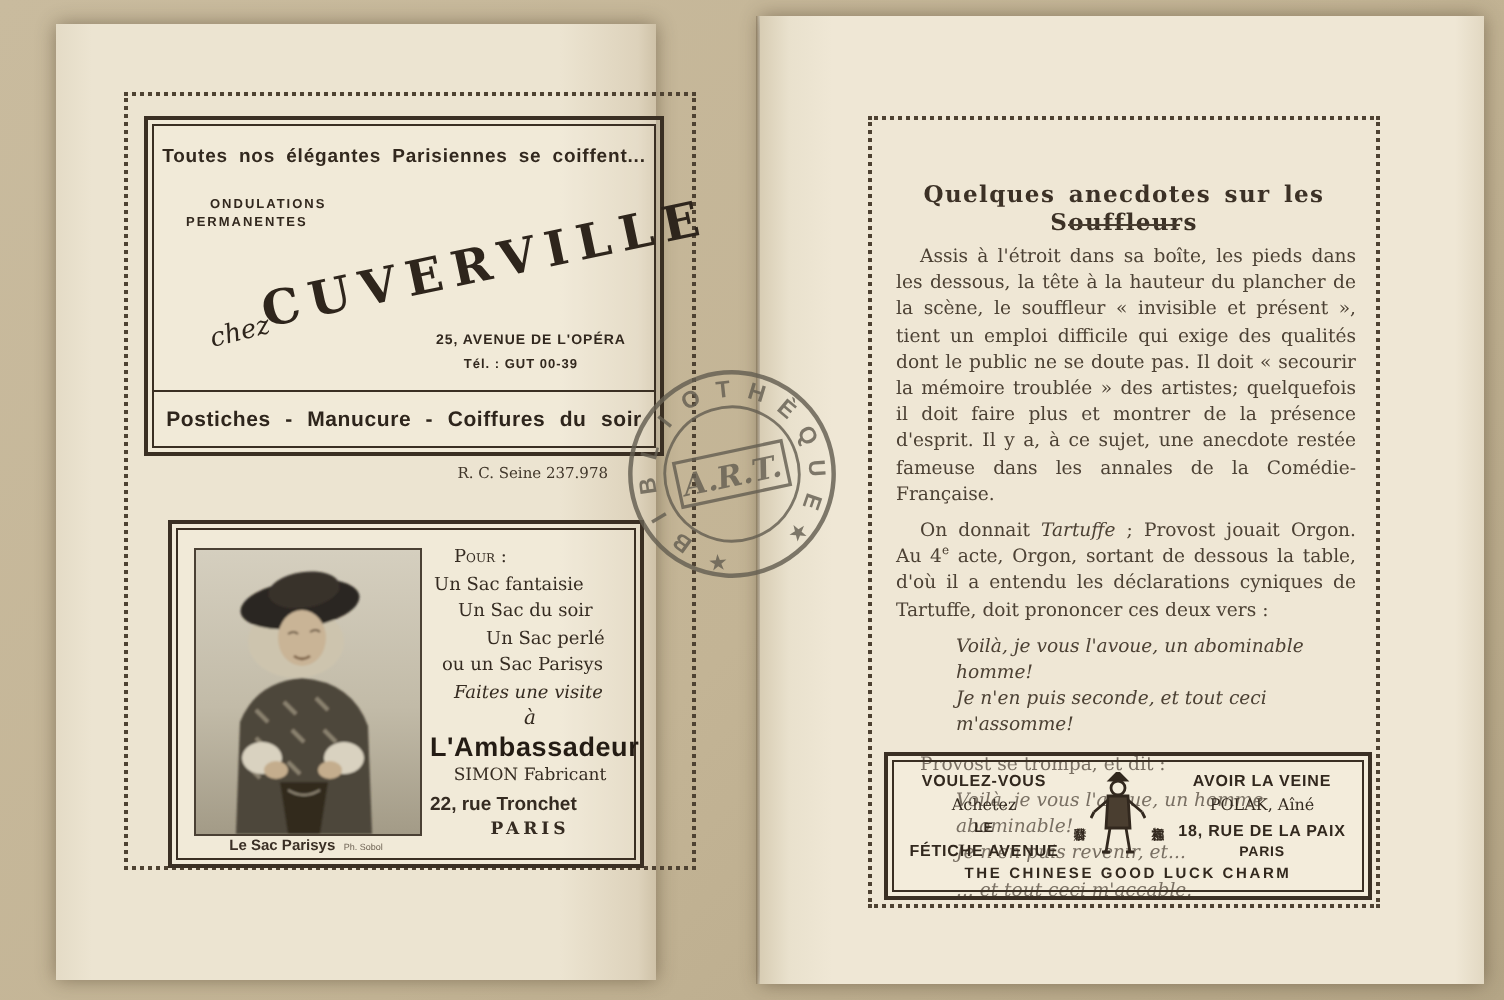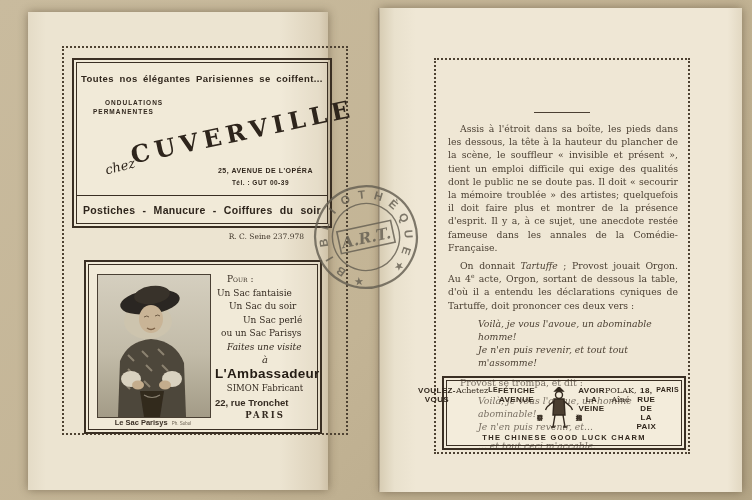--- a/index.html
+++ b/index.html
@@ -87,21 +87,21 @@
     font-size:9.3px;line-height:13.2px;text-align:justify;}
   .rp-text p{margin:0 0 5px 0;text-indent:12px;}
   .verse{margin:2px 0 6px 30px;font-style:italic;text-align:left;}
   .verse div{text-indent:0;}
   sup{font-size:6px;vertical-align:super;line-height:0;}
 
   
   .ad-polak{left:6px;top:316px;width:240px;height:70px;}
   .polak-grid{display:grid;grid-template-columns:86px 1fr 96px;grid-template-rows:1fr 12px;
     padding:3px 2px 1px 2px;box-sizing:border-box;inset:2px;}
-  .polak-col{display:flex;flex-direction:row;justify-content:flex-end;
+  .polak-col{display:flex;flex-direction:column;justify-content:space-between;
     padding:2px 0;color:#32281e;text-align:center;}
   .polak-b{font-family:"Liberation Sans",sans-serif;font-weight:bold;font-size:8px;letter-spacing:.4px;}
   .polak-i{font-size:8px;}
   .polak-s{font-family:"Liberation Sans",sans-serif;font-weight:bold;font-size:7px;letter-spacing:.4px;}
   .polak-charm{display:flex;align-items:center;justify-content:center;gap:2px;}
   .cjk{writing-mode:vertical-rl;text-orientation:upright;font-size:6.5px;line-height:7px;
     letter-spacing:0;color:#32281e;}
   .polak-bottom{grid-column:1 / span 3;text-align:center;
     font-family:"Liberation Sans",sans-serif;font-weight:bold;font-size:7.5px;
     letter-spacing:1.3px;color:#32281e;}
@@ -193,28 +193,29 @@
       </div>
 
     </div>
   </div>
 
   <div class="fold-line"></div>
 
   <div class="page page-right">
     <div class="dotted-frame right-frame">
 
+      <h1 class="rp-title">Quelques anecdotes sur les Souffleurs</h1>
       <div class="rp-rule"></div>
 
       <div class="rp-text">
         <p>Assis à l'étroit dans sa boîte, les pieds dans les dessous, la tête à la hauteur du plancher de la scène, le souffleur « invisible et présent », tient un emploi difficile qui exige des qualités dont le public ne se doute pas. Il doit « secourir la mémoire troublée » des artistes; quelquefois il doit faire plus et montrer de la présence d'esprit. Il y a, à ce sujet, une anecdote restée fameuse dans les annales de la Comédie-Française.</p>
         <p><span>On donnait </span><i>Tartuffe</i><span> ; Provost jouait Orgon. Au 4</span><sup>e</sup><span> acte, Orgon, sortant de dessous la table, d'où il a entendu les déclarations cyniques de Tartuffe, doit prononcer ces deux vers :</span></p>
         <div class="verse">
           <div>Voilà, je vous l'avoue, un abominable homme!</div>
-          <div>Je n'en puis revenir, et tout tout m'assomme!</div>
+          <div>Je n'en puis seconde, et tout ceci m'assomme!</div>
         </div>
         <p>Provost se trompa, et dit :</p>
         <div class="verse">
           <div>Voilà, je vous l'avoue, un homme abominable!</div>
           <div>Je n'en puis revenir, et...</div>
         </div>
         <div class="verse">
           <div>... et tout ceci m'accable.</div>
         </div>
       </div>

